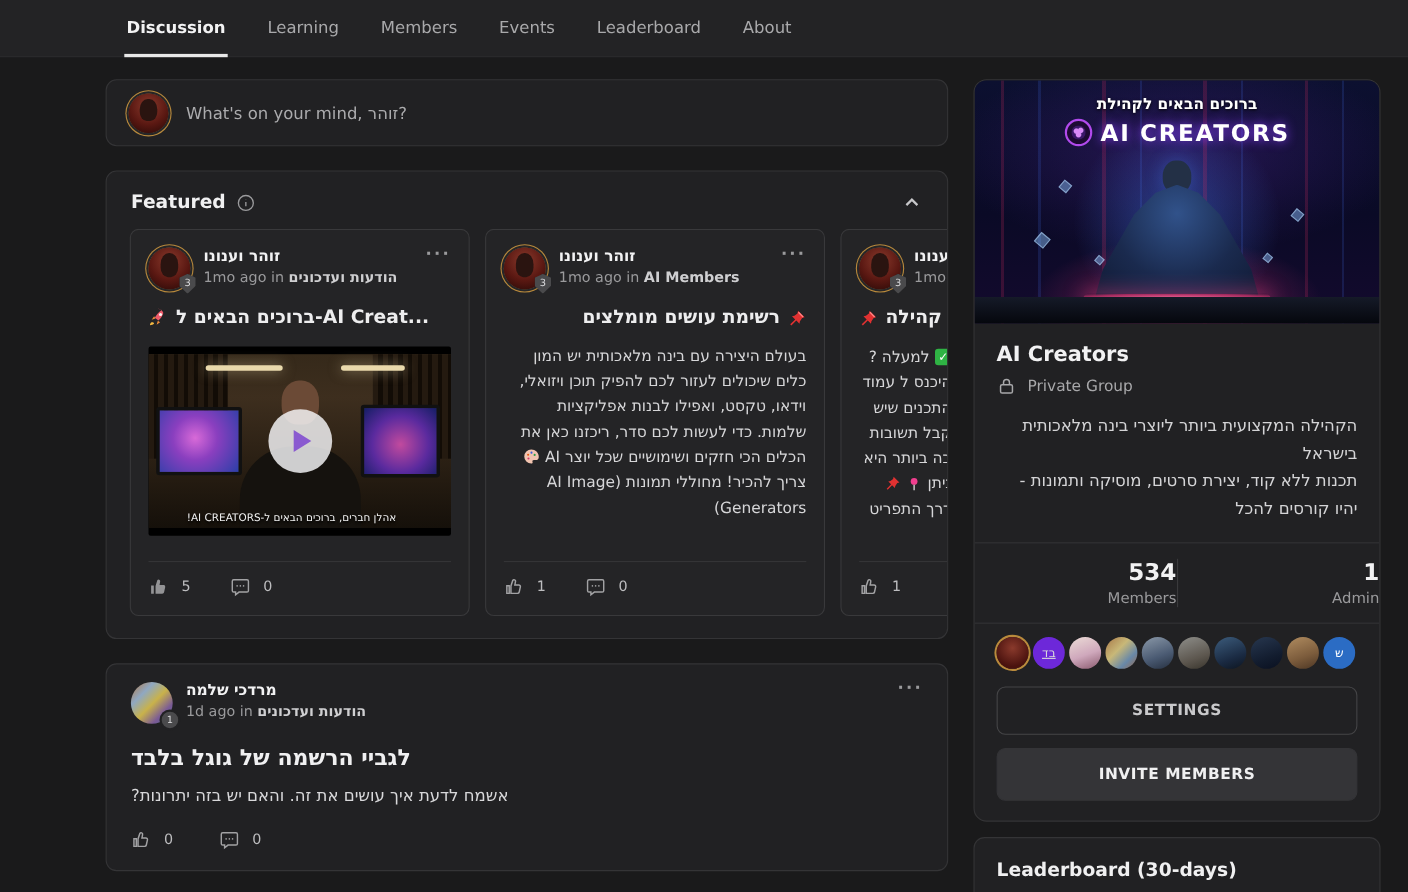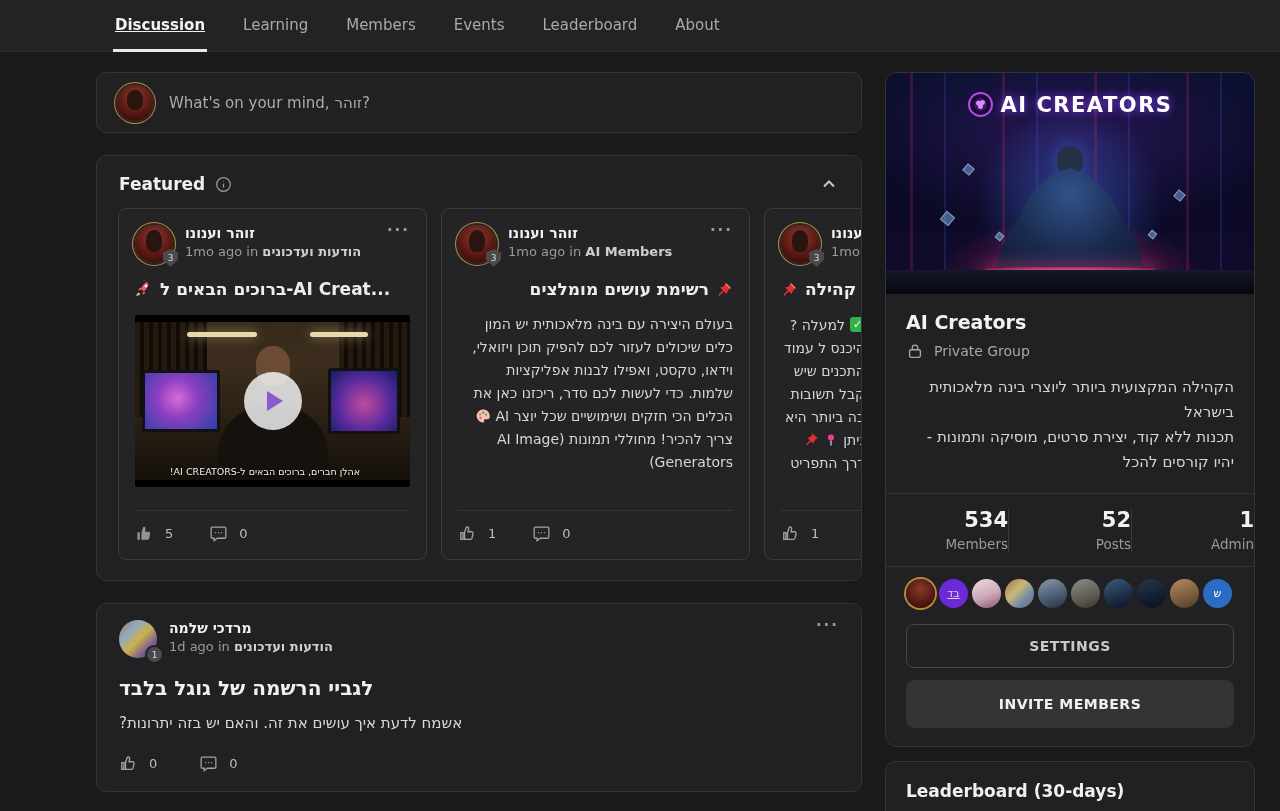--- a/index.html
+++ b/index.html
@@ -2,21 +2,21 @@
 <html><head>
 <meta charset="utf-8">
 <style>
   * { margin:0; padding:0; box-sizing:border-box; }
   html,body { width:1280px; height:811px; overflow:hidden; }
   body { background:#1a1a1b; font-family:"DejaVu Sans", sans-serif; color:#e8e8ea; position:relative; }
 
   
   .topnav { height:52px; background:#232325; border-bottom:1px solid #2b2b2d; display:flex; align-items:stretch; padding-left:113px; gap:34px; }
   .tab { display:flex; align-items:center; font-size:15px; color:#a9a9ab; cursor:pointer; border-bottom:3px solid transparent; padding:0 2px; margin-bottom:-1px; }
-  .tab.active { color:#f2f2f3; font-weight:bold; border-bottom-color:#e9e9e9;text-decoration:underline; }
+  .tab.active { color:#f2f2f3; font-weight:bold; border-bottom-color:#e9e9e9; }
 
   
   .content { display:flex; padding:20px 0 0 96px; gap:23px; align-items:flex-start; }
   .feed { width:766px; display:flex; flex-direction:column; gap:22px; }
   .side { width:370px; display:flex; flex-direction:column; gap:14px; }
   .card { background:#212123; border:1px solid #343436; border-radius:10px; }
 
   
   .composer { height:61px; display:flex; align-items:center; gap:16px; padding:0 20px; cursor:pointer; }
   .avatar { border-radius:50%; flex:none; position:relative; }
@@ -395,20 +395,21 @@
         <span class="cube" style="left:78px;top:92px;"></span>
         <span class="cube" style="left:56px;top:140px;width:11px;height:11px;"></span>
         <span class="cube" style="right:70px;top:118px;"></span>
         <span class="cube" style="right:98px;top:158px;width:7px;height:7px;"></span>
         <span class="cube" style="left:110px;top:160px;width:7px;height:7px;"></span>
         <div class="bn-head"></div>
         <div class="bn-torso"></div>
         <div class="bn-kb"></div>
         <div class="bn-desk"></div>
         <div class="bn-text">
+          <div class="bn-welcome">ברוכים הבאים לקהילת</div>
           <div class="bn-brand">
             <span class="brain"></span>
             <span class="bn-brand-name">AI CREATORS</span>
           </div>
         </div>
       </div>
 
       <div class="ginfo">
         <div class="gname">AI Creators</div>
         <div class="gpriv">
@@ -424,24 +425,20 @@
           <span>הקהילה המקצועית ביותר ליוצרי בינה מלאכותית בישראל</span><br>
           <span>תכנות ללא קוד, יצירת סרטים, מוסיקה ותמונות - יהיו קורסים להכל</span>
         </div>
       </div>
 
       <div class="gdivider"></div>
       <div class="stats">
         <div class="stat">
           <div class="stat-val">534</div>
           <div class="stat-lab">Members</div>
-        </div>
-        <div class="stat">
-          <div class="stat-val">52</div>
-          <div class="stat-lab">Posts</div>
         </div>
         <div class="stat">
           <div class="stat-val">1</div>
           <div class="stat-lab">Admin</div>
         </div>
       </div>
       <div class="gdivider"></div>
 
       <div class="members">
         <span class="mav m1"></span>

